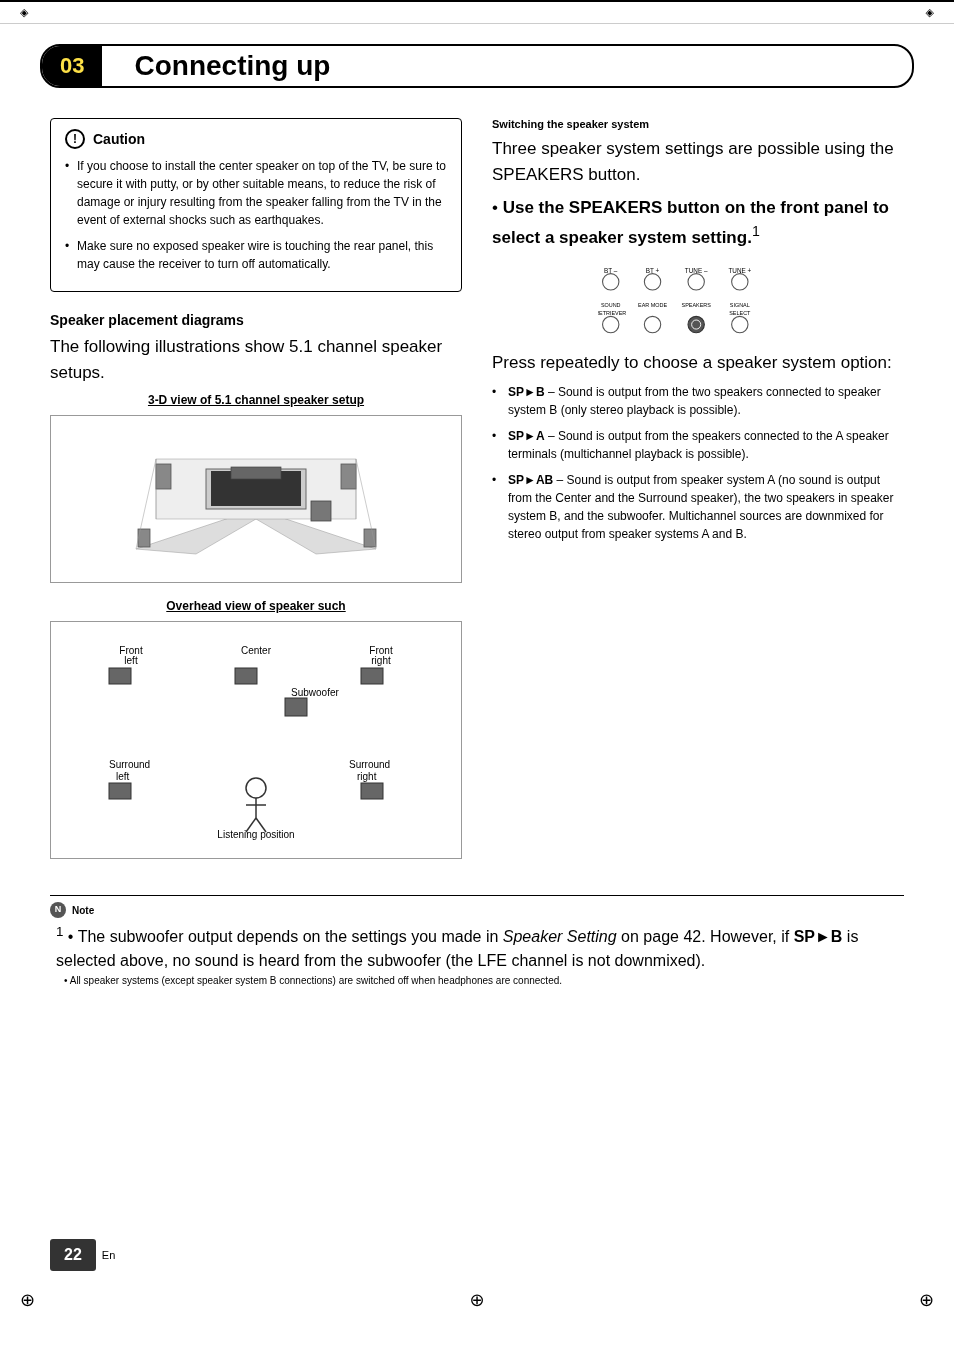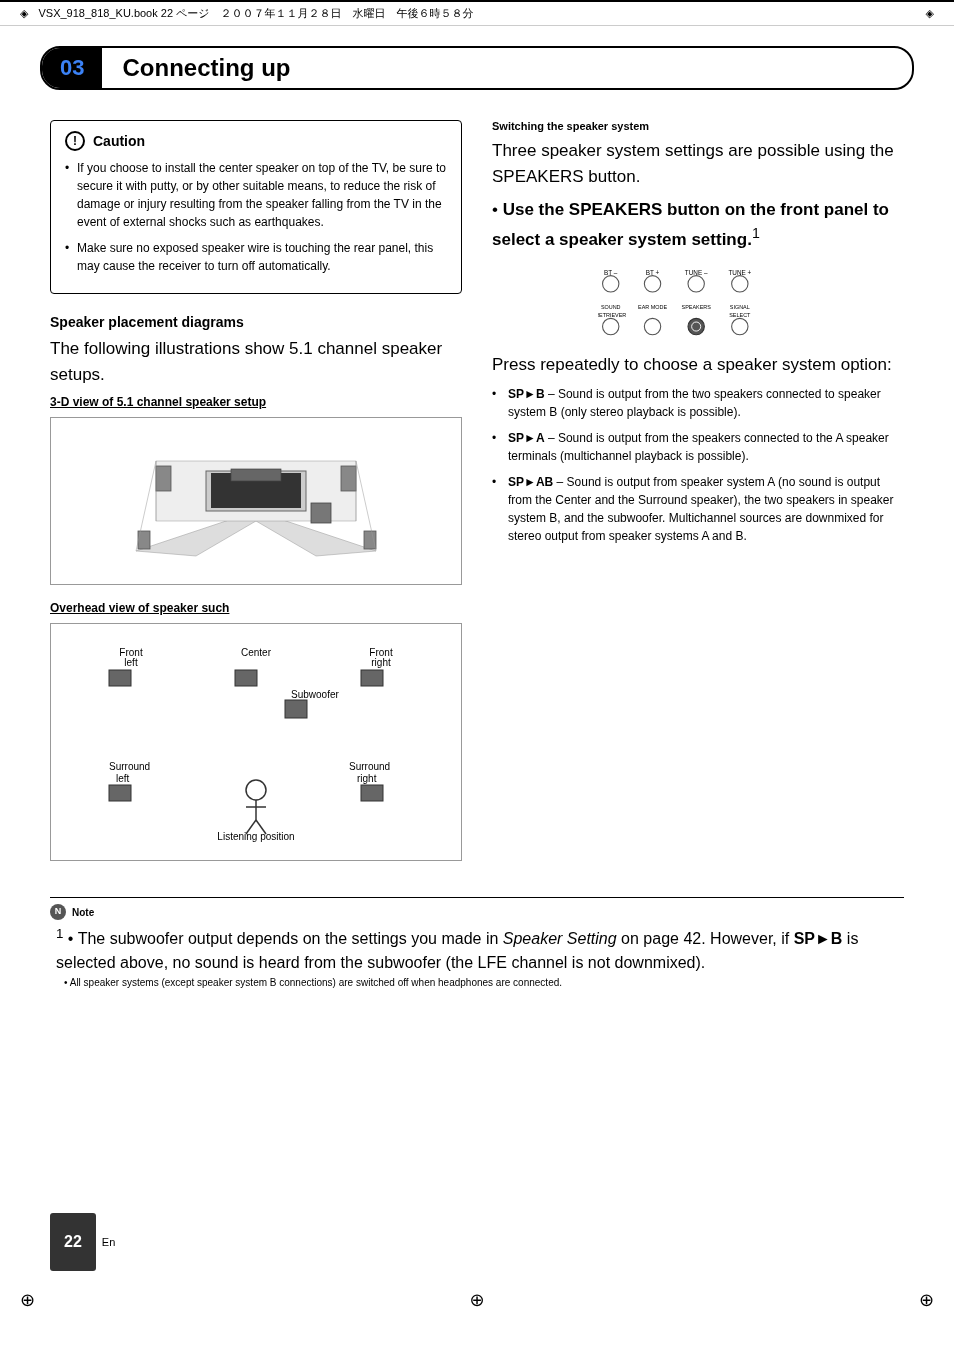--- a/index.html
+++ b/index.html
@@ -30,33 +30,33 @@
       display: flex;
       align-items: center;
       margin: 20px 40px 20px 40px;
       border: 2px solid #000;
       border-radius: 20px;
       overflow: hidden;
       height: 44px;
     }
     .chapter-number {
       background: #000;
-      color: #3b82f6;
+      color: #fde047;
       font-size: 22px;
       font-weight: bold;
       padding: 0 18px;
       height: 100%;
       display: flex;
       align-items: center;
       border-radius: 16px 0 0 16px;
     }
     .chapter-title {
-      font-size: 24px;
-      font-weight: bold;
-      padding-left: 20px;
+      font-size: 28px;
+      font-weight: bold;
+      padding-left: 32px;
     }
 
     
     .content-area {
       display: flex;
       gap: 30px;
       padding: 10px 50px;
       margin-top: 10px;
     }
 
@@ -116,20 +116,21 @@
       font-size: 14px;
       font-weight: bold;
       margin-bottom: 6px;
       margin-top: 14px;
     }
     .subsection-title {
       font-size: 12px;
       font-weight: bold;
       margin-bottom: 8px;
       text-decoration: underline;
+      text-align: center;
     }
     .section-body {
       font-size: 17px;
       line-height: 1.5;
       margin-bottom: 8px;
     }
 
     
     .diagram-box {
       border: 1px solid #999;
@@ -231,21 +232,21 @@
       left: 50px;
       display: flex;
       align-items: center;
       gap: 6px;
     }
     .page-number-box {
       background: #333;
       color: #fff;
       font-weight: bold;
       font-size: 16px;
-      padding: 20px 14px;
+      padding: 7px 14px;
       border-radius: 3px;
     }
     .page-lang {
       font-size: 11px;
     }
 
     
     .bottom-marks {
       position: absolute;
       bottom: 40px;
@@ -254,21 +255,20 @@
       justify-content: space-between;
       padding: 0 20px;
       font-size: 18px;
     }
   </style>
 </head>
 <body>
 
 <div class="top-bar">
   <span>◈</span>
-  <span>VSX_918_818_KU.book  22 ページ　２００７年１１月２８日　水曜日　午後６時５８分</span>
   <span style="margin-left:auto;">◈</span>
 </div>
 
 <div class="chapter-header">
   <div class="chapter-number">03</div>
   <div class="chapter-title">Connecting up</div>
 </div>
 
 <div class="content-area">
 

